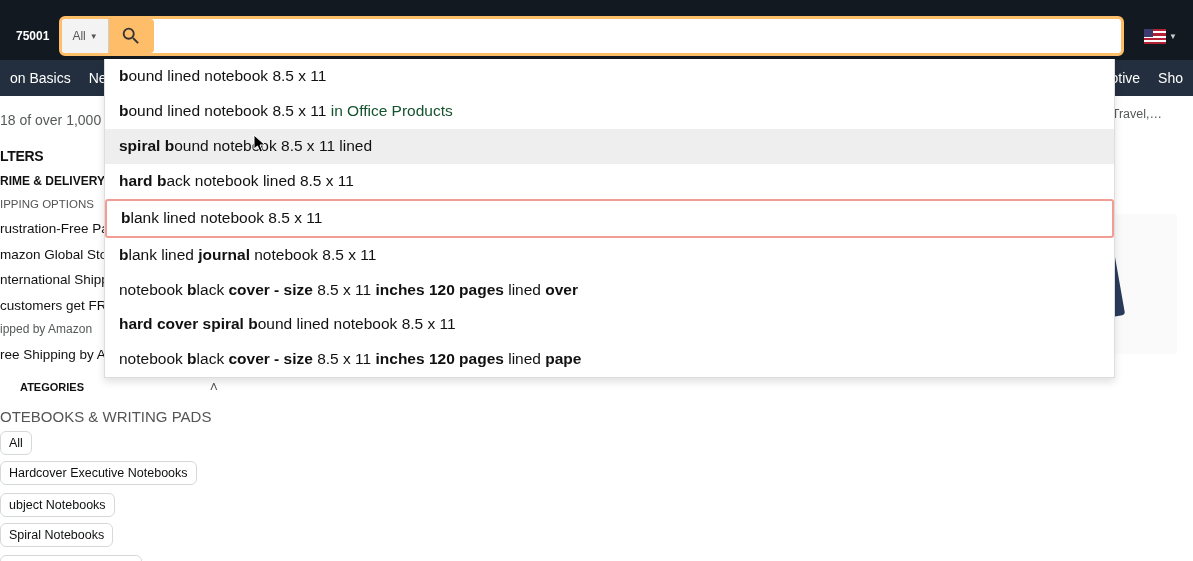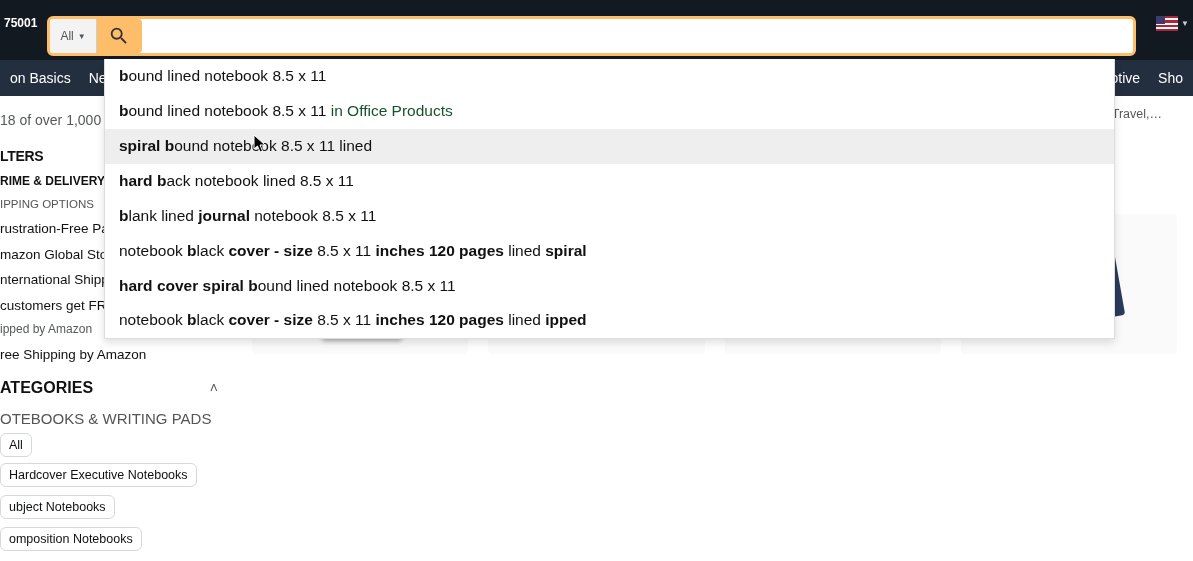--- a/index.html
+++ b/index.html
@@ -1,19 +1,19 @@
 <!DOCTYPE html>
 <html><head>
 <meta charset="utf-8">
 <style>
 * { margin: 0; padding: 0; box-sizing: border-box; font-family: "Amazon Ember", Arial, sans-serif; }
 body { background: #fff; width: 1193px; height: 561px; overflow: hidden; position: relative; }
 
 .topbar { background: #131921; height: 12px; }
-.header { background: #131921; display: flex; align-items: flex-start; padding: 4px 4px; height: 48px; }
+.header { background: #131921; display: flex; align-items: center; padding: 4px 16px; height: 48px; }
 .zip { color: #fff; font-size: 12px; font-weight: bold; margin-right: 10px; }
 
 .search-container { flex: 1; display: flex; height: 40px; border: 3px solid #febd69; border-radius: 6px; background: #fff; position: relative; }
 .search-cat { background: #f3f3f3; border-right: 1px solid #cdcdcd; padding: 0 10px; display: flex; align-items: center; font-size: 12px; color: #555; cursor: pointer; border-radius: 4px 0 0 4px; }
 .search-cat .arrow { margin-left: 4px; font-size: 8px; }
 .search-input { flex: 1; border: none; outline: none; padding: 0 10px; font-size: 15px; color: #111; }
 .search-btn { background: #febd69; width: 45px; display: flex; align-items: center; justify-content: center; cursor: pointer; border-radius: 0 4px 4px 0; }
 .search-btn svg { width: 22px; height: 22px; fill: #333; }
 
 .flag { margin-left: 20px; display: flex; align-items: center; }
@@ -27,21 +27,21 @@
 .subnav-right .subnav-item { margin-left: 18px; margin-right: 0; }
 
 .content { display: flex; position: relative; height: calc(561px - 12px - 48px - 36px); }
 
 .sidebar { width: 236px; padding: 10px 4px 10px 0; font-size: 14px; color: #111; overflow: hidden; }
 .results-count { color: #565959; font-size: 14px; padding: 6px 0 10px 0; }
 .filter-heading { font-size: 14px; font-weight: bold; margin: 10px 0 6px 0; text-transform: uppercase; letter-spacing: -0.3px; }
 .filter-subheading { font-size: 12px; font-weight: bold; margin: 10px 0 6px 0; }
 .filter-item { font-size: 13.5px; color: #111; padding: 2px 0; line-height: 1.6; }
 .filter-cat-row { margin: 12px 0 8px 0; display: flex; justify-content: space-between; align-items: center; }
-.filter-cat { font-size: 16px; font-weight: bold; }
+.filter-cat { font-size: 11px; font-weight: bold; padding-left: 20px; }
 .cat-arrow { font-size: 14px; color: #555; margin-right: 14px; }
 .pill-row { display: flex; flex-wrap: wrap; gap: 6px; margin-bottom: 8px; }
 .pill { border: 1px solid #d5d9d9; border-radius: 6px; padding: 4px 8px; font-size: 12.5px; color: #0F1111; cursor: pointer; background: #fff; }
 
 .main { flex: 1; padding: 10px 16px; overflow: hidden; }
 .card-row { display: flex; gap: 22px; margin-bottom: 10px; }
 .card { flex: 1; font-size: 12.5px; color: #565959; line-height: 1.4; }
 .stars { color: #ffa41c; font-size: 15px; letter-spacing: 1px; display: inline-block; }
 .rev-count { color: #007185; font-size: 13px; margin-left: 4px; }
 .prime { color: #00A8E1; font-size: 12px; }
@@ -119,20 +119,21 @@
       <span class="filter-cat">ATEGORIES</span>
       <span class="cat-arrow">˄</span>
     </div>
     <div class="filter-item" style="font-size:15px;color:#555">OTEBOOKS &amp; WRITING PADS</div>
     <div class="pill-row">
       <span class="pill">All</span>
       <span class="pill">Hardcover Executive Notebooks</span>
     </div>
     <div class="pill-row">
       <span class="pill">ubject Notebooks</span>
+      <span class="pill">Spiral Notebooks</span>
     </div>
     <div class="pill-row">
       <span class="pill">omposition Notebooks</span>
     </div>
   </div>
 
   <div class="main">
     <div class="card-row">
       <div class="card">
         <div>in, Cute Soft Paper Cover Notebook Set, Travel,…</div>
@@ -175,23 +176,24 @@
         </div>
     </div>
   </div>
 </div>
 
 <div class="suggest" id="suggest-box">
     <div class="sugg-item"><b>b</b>ound lined notebook 8.5 x 11</div>
     <div class="sugg-item"><b>b</b>ound lined notebook 8.5 x 11 <span class="gray">in Office Products</span></div>
     <div class="sugg-item hover"><b>spiral b</b>ound notebook 8.5 x 11 lined</div>
     <div class="sugg-item"><b>hard b</b>ack notebook lined 8.5 x 11</div>
+    <div class="sugg-item boxed"><b>b</b>lank lined notebook 8.5 x 11</div>
     <div class="sugg-item"><b>b</b>lank lined <b>journal</b> notebook 8.5 x 11</div>
-    <div class="sugg-item">notebook <b>b</b>lack <b>cover - size</b> 8.5 x 11 <b>inches 120 pages</b> lined <b>spiral</b></div>
+    <div class="sugg-item">notebook <b>b</b>lack <b>cover - size</b> 8.5 x 11 <b>inches 120 pages</b> lined <b>over</b></div>
     <div class="sugg-item"><b>hard cover spiral b</b>ound lined notebook 8.5 x 11</div>
-    <div class="sugg-item">notebook <b>b</b>lack <b>cover - size</b> 8.5 x 11 <b>inches 120 pages</b> lined <b>ipped</b></div>
+    <div class="sugg-item">notebook <b>b</b>lack <b>cover - size</b> 8.5 x 11 <b>inches 120 pages</b> lined <b>pape</b></div>
   </div>
 
 <div class="cursor">
   <svg width="16" height="20" viewBox="0 0 16 20">
       <path fill="#000" stroke="#fff" stroke-width="1" d="M1 1 L1 15 L4.5 12 L7 18 L9.5 17 L7 11 L12 11 Z"></path>
     </svg>
 </div>
 
 </body></html>

